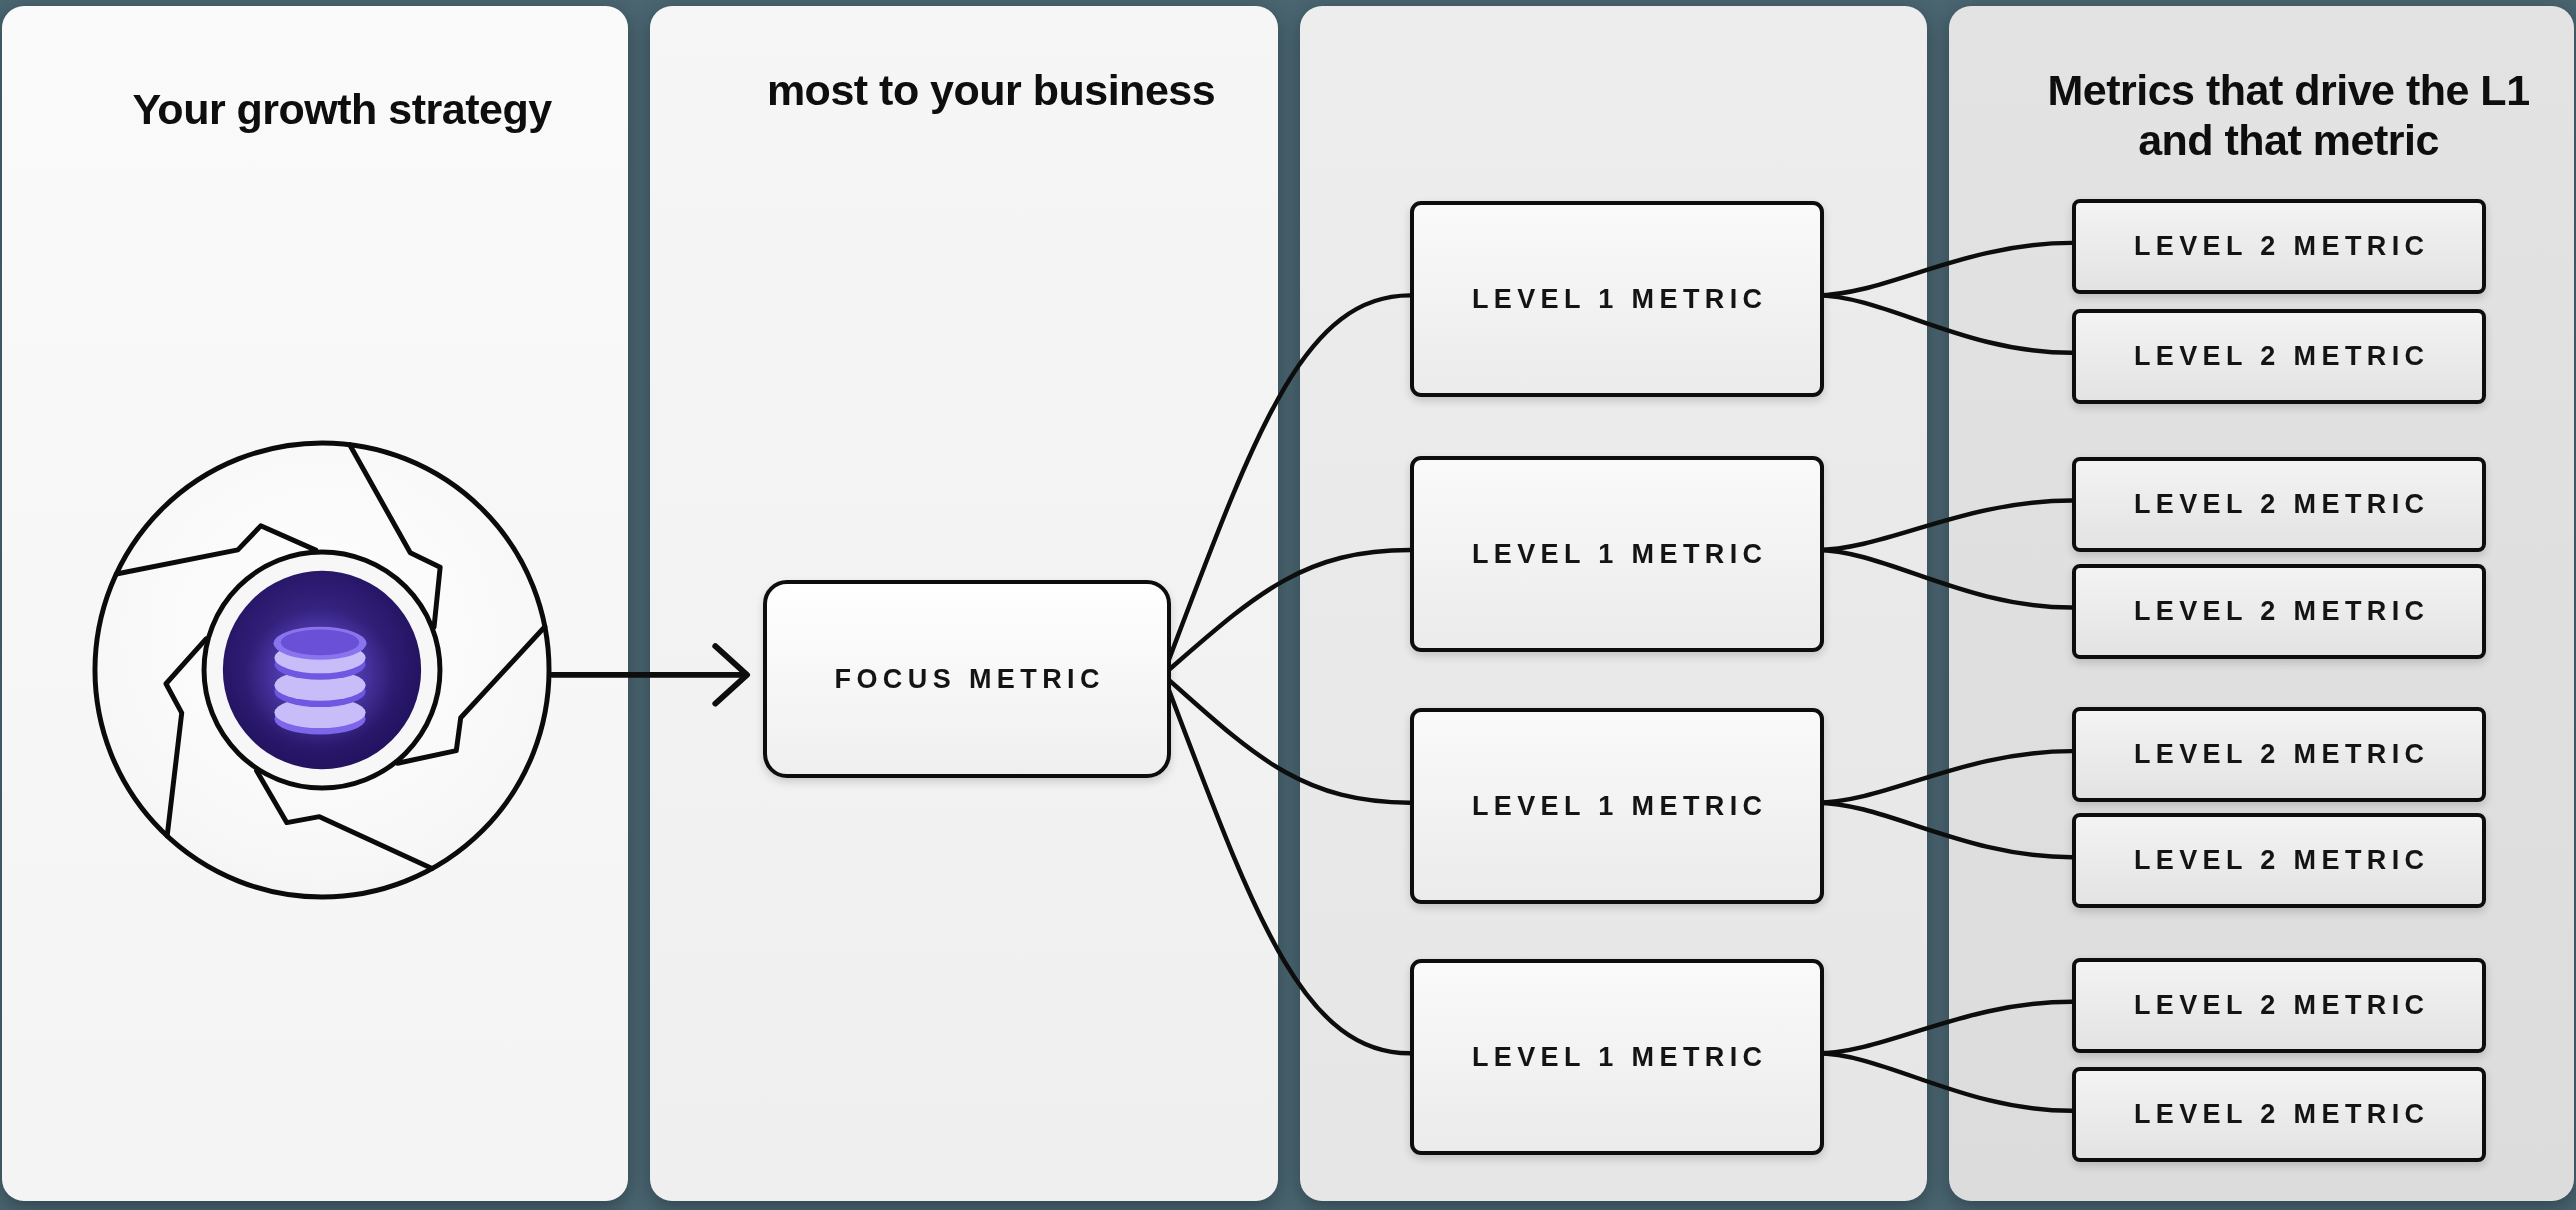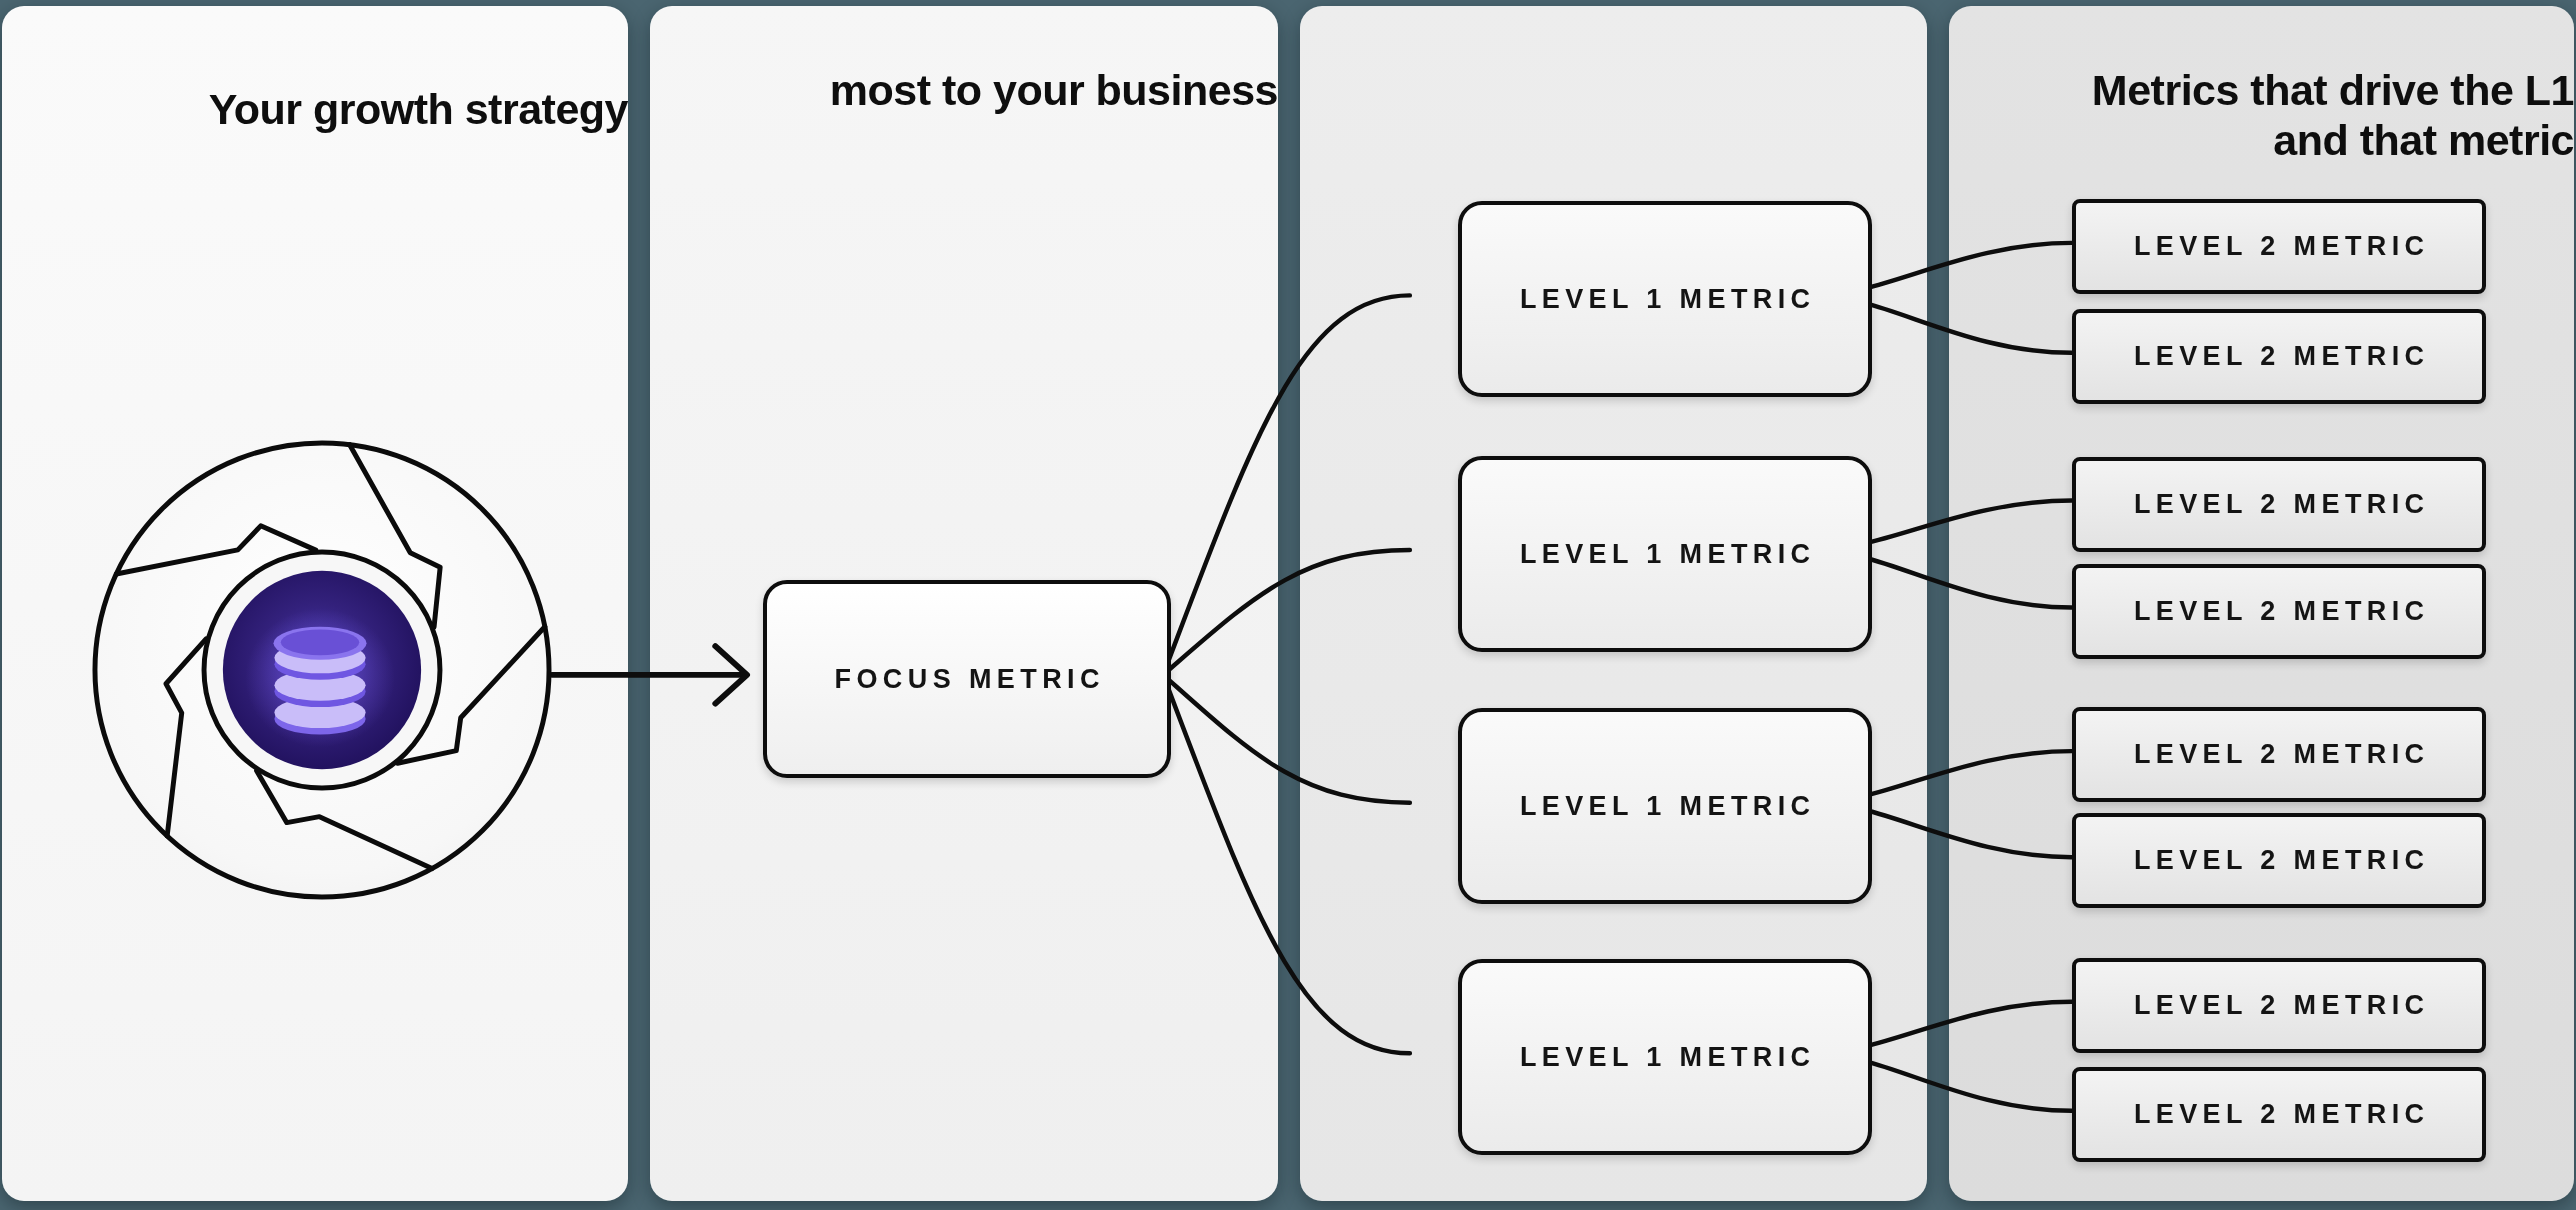--- a/index.html
+++ b/index.html
@@ -15,36 +15,37 @@
   }
   .panel{
     position:absolute;top:6px;height:1195px;border-radius:22px;
     box-shadow:0 6px 18px rgba(8,22,27,.38);
   }
   .panel--1{left:2px;width:626px;background:linear-gradient(180deg,#fafafa,#f4f4f4);}
   .panel--2{left:650px;width:628px;background:linear-gradient(180deg,#f6f6f6,#efefef);}
   .panel--3{left:1300px;width:627px;background:linear-gradient(180deg,#ededed,#e6e6e6);}
   .panel--4{left:1949px;width:625px;background:linear-gradient(180deg,#e3e3e3,#dcdcdc);}
   .panel-title{
-    position:absolute;left:0;width:100%;top:59px;text-align:right;
+    position:absolute;left:0;width:100%;top:59px;text-align:center;
     font-size:43px;line-height:50px;font-weight:700;letter-spacing:-0.5px;
     color:var(--title_color);
+    padding-left:27px;
   }
   .panel--1 .panel-title{top:78px;}
   .node{
     position:absolute;display:flex;align-items:center;justify-content:center;
     border:4px solid var(--line);
     box-shadow:0 4px 8px rgba(0,0,0,.16);
     color:#141414;font-weight:700;font-size:27px;letter-spacing:5.4px;
     text-indent:5.4px;white-space:nowrap;
   }
   .node--focus{left:763px;top:580px;width:400px;height:190px;border-radius:24px;
     background:linear-gradient(180deg,#ffffff,#efefef);}
-  .node--l1{left:1410px;width:406px;height:188px;border-radius:24px;
-    background:linear-gradient(180deg,#fafafa,#ebebeb);margin-left:48px;}
+  .node--l1{left:1410px;width:406px;height:188px;border-radius:11px;
+    background:linear-gradient(180deg,#fafafa,#ebebeb);}
   .node--l2{left:2072px;width:406px;height:87px;border-radius:8px;
     background:linear-gradient(180deg,#f3f3f3,#e3e3e3);}
   .l1-0{top:201px}.l1-1{top:456px}.l1-2{top:708px}.l1-3{top:959px}
   .l2-0{top:199px}.l2-1{top:309px}.l2-2{top:457px}.l2-3{top:564px}
   .l2-4{top:707px}.l2-5{top:813px}.l2-6{top:958px}.l2-7{top:1067px}
   .overlay{position:absolute;left:0;top:0;pointer-events:none;color:var(--line);}
   .flywheel{position:absolute;left:92px;top:440px;width:460px;height:460px;}
 </style>
 </head>
 <body>

